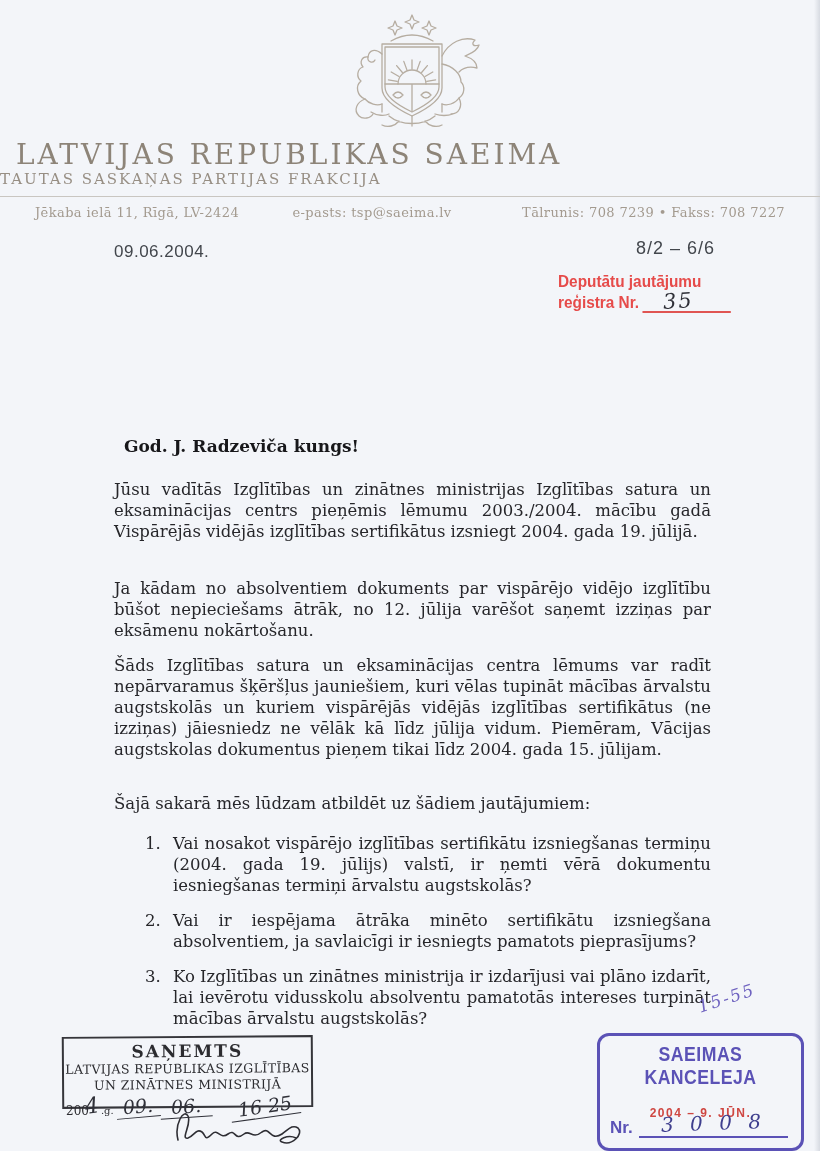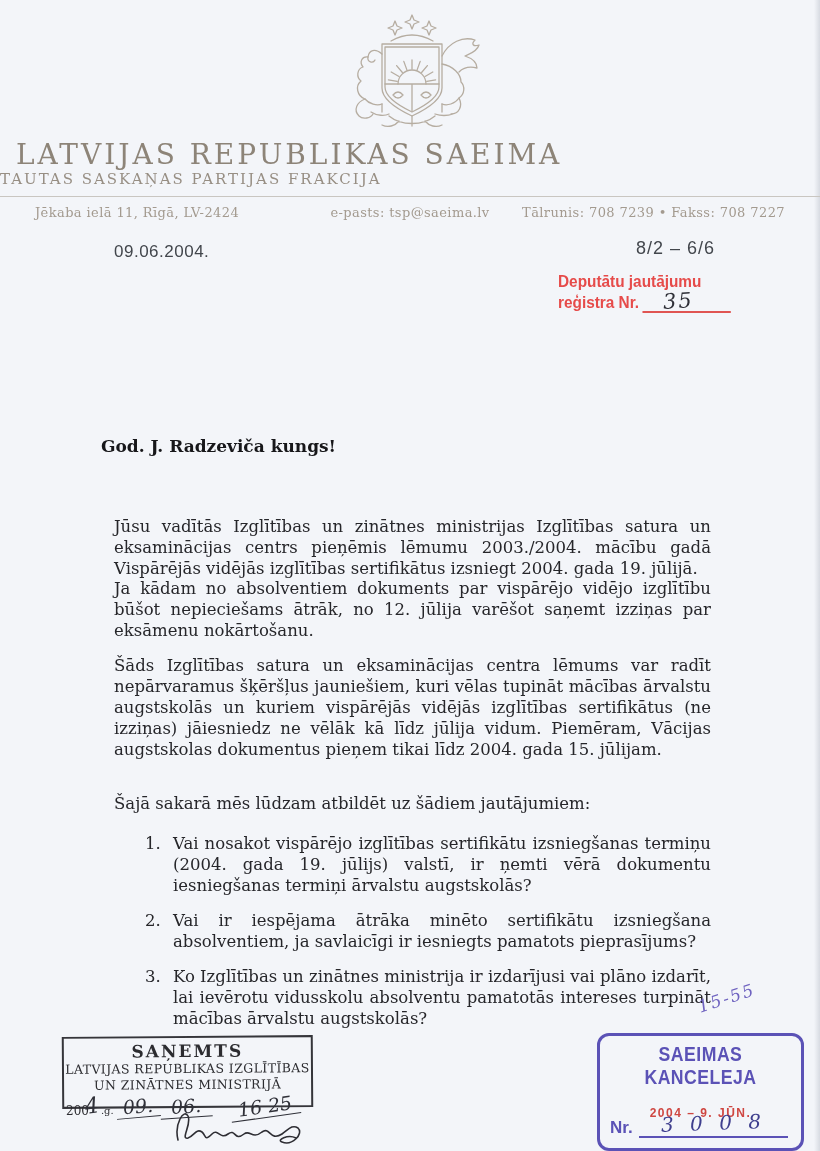--- a/index.html
+++ b/index.html
@@ -12,44 +12,44 @@
   .edge-shadow{right:0;top:0;width:6px;height:1151px;
     background:linear-gradient(to right,rgba(0,0,0,0),rgba(90,100,120,0.18));}
   
   .org-name{top:138px;left:16px;width:820px;
     font-size:28px;letter-spacing:3px;color:#8d8478;font-weight:400;}
   .faction{top:170px;left:0;width:820px;
     font-size:15px;letter-spacing:2px;color:#978e83;}
   .rule{top:196px;left:0;width:820px;border-top:1px solid #c9c6c1;}
   .contact{top:205px;color:#a39a8f;font-size:13px;letter-spacing:0.4px;}
   .contact.left{left:35px;}
-  .contact.center{left:0;width:820px;text-align:center;}
+  .contact.center{left:0;width:744px;text-align:center;}
   .contact.right{left:0;width:785px;text-align:right;}
   
   .doc-date{top:242px;left:114px;font-family:"Liberation Sans",sans-serif;
     font-size:17px;color:#42464c;letter-spacing:0.5px;}
   .doc-ref{top:238px;left:636px;font-family:"Liberation Sans",sans-serif;
     font-size:18px;color:#42464c;letter-spacing:1px;}
   
   .reg-stamp{top:271px;left:558px;width:200px;
     font-family:"Liberation Sans",sans-serif;font-weight:700;
     font-size:16px;line-height:21px;color:#e64b4a;transform:scale(0.96,1);transform-origin:left top;}
   .reg-line2{display:flex;align-items:flex-end;}
   .reg-underline{display:inline-block;width:92px;border-bottom:2px solid #e05553;margin-left:4px;}
   .reg-number{top:289px;left:663px;font-style:italic;font-size:21px;color:#9c4a48;
     transform:rotate(-4deg);letter-spacing:2px;}
   
   .title-block{top:300px;left:0;width:820px;text-align:center;
     font-weight:700;font-size:17px;line-height:20px;color:#17171a;}
   .title-block div{margin-bottom:0px;}
   
-  .salutation{top:436px;left:101px;font-weight:700;font-size:17px;color:#17171a;}
+  .salutation{top:436px;left:124px;font-weight:700;font-size:17px;color:#17171a;}
   .para{left:114px;width:597px;font-size:16.5px;line-height:21px;
     text-align:justify;text-align-last:left;color:#26262a;}
-  .p1{top:516px;} .p2{top:578px;} .p3{top:655px;}
+  .p1{top:479px;} .p2{top:578px;} .p3{top:655px;}
   .intro{top:793px;text-align:left;}
   .qitem{left:145px;width:566px;display:flex;}
   .q1{top:833px;} .q2{top:910px;} .q3{top:966px;}
   .qnum{width:28px;flex:0 0 28px;font-size:16.5px;line-height:21px;}
   .qtext{flex:1;font-size:16.5px;line-height:21px;text-align:justify;text-align-last:left;}
   
   .recv-box{top:1036px;left:62px;width:247px;height:68px;
     border:2px solid #35353a;transform:rotate(-0.4deg);text-align:center;color:#2c2c30;}
   .recv-title{margin-top:3px;font-weight:700;font-size:17px;letter-spacing:2px;}
   .recv-line{font-size:12.5px;letter-spacing:0.4px;line-height:16px;}

